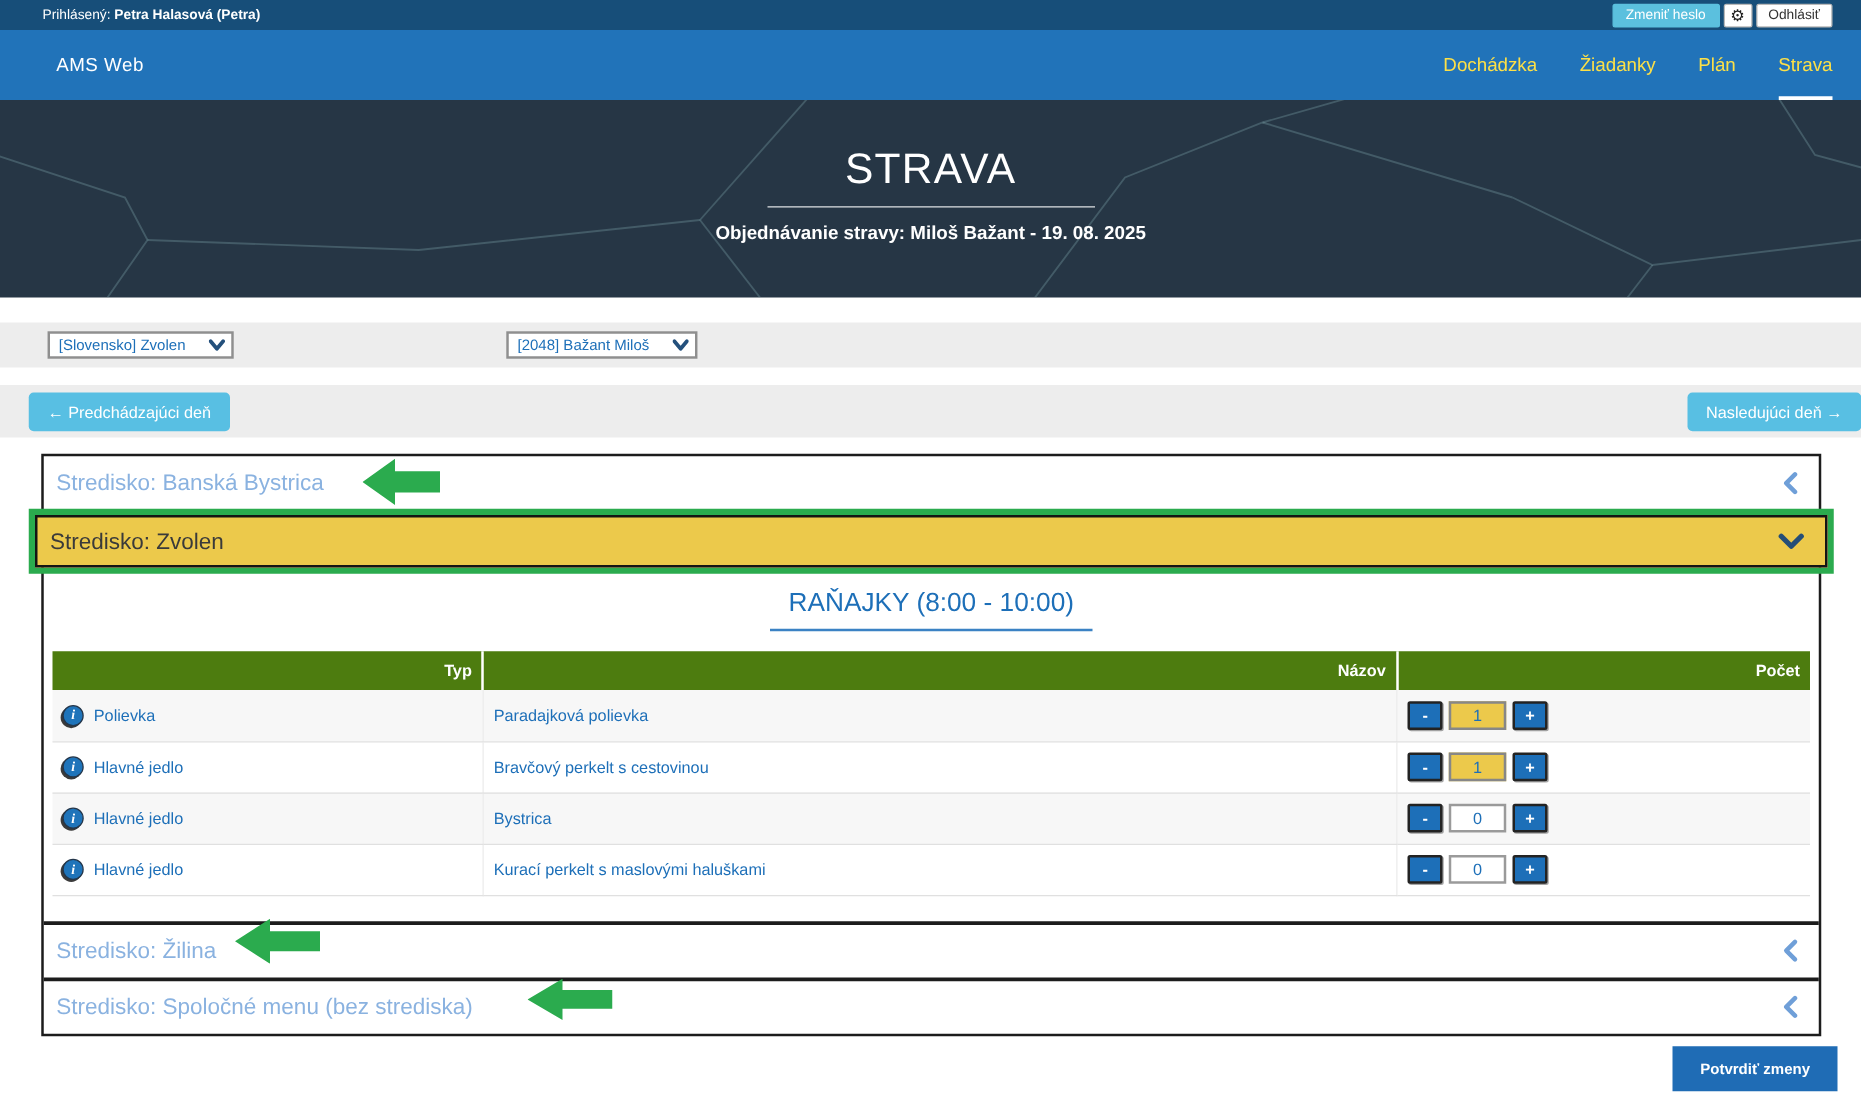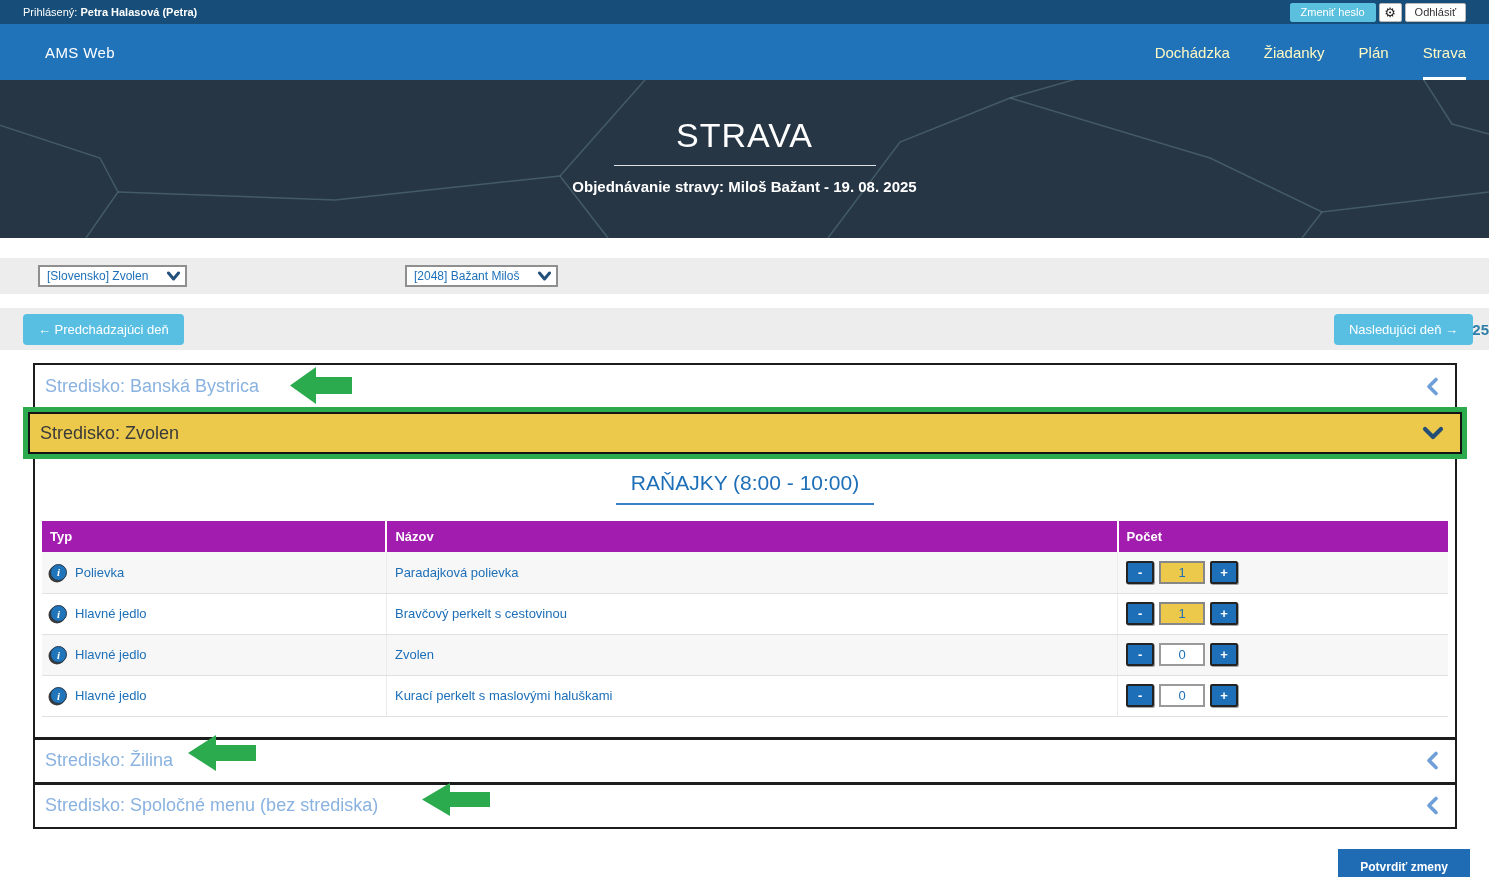--- a/index.html
+++ b/index.html
@@ -3,35 +3,35 @@
 <meta charset="utf-8">
 <style>
   * { margin:0; padding:0; box-sizing:border-box; }
   html,body { width:1489px; height:877px; background:#fff; }
   body { font-family:"Liberation Sans", sans-serif; overflow:hidden; }
   .page { position:relative; width:1489px; height:877px; background:#fff; }
 
   
   .topbar { height:24px; background:#174e79; color:#fff; font-size:11px;
             display:flex; align-items:center; justify-content:space-between;
-            padding:0 23px 0 23px; }
+            padding:0 23px 0 34px; }
   .topbar-left b { font-weight:bold; }
   .topbar-right { display:flex; gap:3px; align-items:center; }
   .tb-btn { font-size:11px; height:19px; border-radius:2px; cursor:pointer;
             font-family:"Liberation Sans",sans-serif; }
   .btn-change-pw { background:#5bc0de; border:1px solid #5bc0de; color:#fff; padding:0 10px; }
   .btn-gear { background:#fff; border:1px solid #b9b9b9; color:#222; width:23px; font-size:13px; line-height:1; }
   .btn-logout { background:#fff; border:1px solid #b9b9b9; color:#333; padding:0 9px; }
 
   
   .nav { height:56px; background:#2173b9; display:flex; align-items:stretch;
          justify-content:space-between; padding:0 23px 0 45px; }
   .brand { color:#fff; font-size:15px; letter-spacing:.4px; display:flex; align-items:center;text-align:right; }
   .nav-items { display:flex; gap:34px; }
-  .nav-item { color:#fef9c3; font-size:15px; display:flex; align-items:center;
+  .nav-item { color:#fde047; font-size:15px; display:flex; align-items:center;
               cursor:pointer; text-decoration:none; border-bottom:3px solid transparent; padding-top:3px; }
   .nav-item.active { border-bottom-color:#fff; }
 
   
   .hero { height:158px; background:#263645; position:relative; overflow:hidden;
           text-align:center; color:#fff; }
   .hero svg.pattern { position:absolute; inset:0; }
   .hero-title { position:relative; padding-top:36px; font-size:34px; font-weight:300; letter-spacing:1px; }
   .hero-rule { position:relative; width:262px; height:1px; background:rgba(255,255,255,.85); margin:10px auto 12px; }
   .hero-subtitle { position:relative; font-size:15px; font-weight:bold; }
@@ -44,40 +44,40 @@
                 justify-content:space-between; padding:0 5px 0 7px; font-size:12px;
                 color:#1d6fb8; cursor:pointer; }
   .select-loc { left:38px; width:149px; }
   .select-person { left:405px; width:153px; }
 
   
   .strip-daynav { height:42px; margin-top:14px; display:flex; align-items:center; justify-content:flex-end; }
   .day-btn { position:absolute; background:#58bfe3; color:#fff; border:none; border-radius:4px;
              font-size:13px; padding:8px 15px; cursor:pointer; font-family:"Liberation Sans",sans-serif; }
   .day-prev { left:23px; }
-  .day-next { right:16px; }
+  .day-next { right:0; }
   .day-label { color:#2d7ea8; font-weight:bold; font-size:15px; }
 
   
-  .panel { margin:13px 32px 12px 33px; border:2px solid #1c1c1c; background:#fff; }
+  .panel { margin:13px 32px 0 33px; border:2px solid #1c1c1c; background:#fff; }
   .section-header { height:42px; display:flex; align-items:center; justify-content:space-between;
                     padding:0 16px 0 10px; font-size:18px; font-weight:300; color:#8ab2e0; cursor:pointer; }
   .section-header.bordered { border-top:3px solid #1c1c1c; height:45px; }
   .green-highlight { border:5px solid #2bab4e; margin:0 -12px; }
   .section-header.zvolen { background:#ecc94b; border:2px solid #141414; color:#3a3a3a; height:42px; }
 
   .section-content { padding-bottom:20px; }
   .meal-title { margin-top:12px; font-size:21px; color:#1d6fb8; text-align:center; }
   .meal-underline { width:258px; border-bottom:2px solid #3b82c4; margin:8px auto 16px; }
 
   table.meal { width:calc(100% - 14px); margin:0 7px; border-collapse:collapse; font-size:13px; table-layout:fixed; }
   table.meal col.c-typ { width:24.5%; }
   table.meal col.c-nazov { width:52%; }
   table.meal col.c-pocet { width:23.5%; }
-  table.meal th { background:#a21caf; color:#fff; text-align:left; font-weight:bold;
+  table.meal th { background:#4d7c0f; color:#fff; text-align:right; font-weight:bold;
                   padding:8px 8px; border-right:2px solid #fff; }
   table.meal th:last-child { border-right:none; }
   table.meal td { padding:8px 8px; color:#1d6fb8; border-bottom:1px solid #e0e0e0;
                   border-right:1px solid #ebebeb; height:41px; }
   table.meal td:last-child { border-right:none; }
   table.meal tr.odd td { background:#f7f7f7; }
 
   .type-cell { display:flex; align-items:center; gap:8px; }
   .info-icon { width:17px; height:17px; border-radius:50%; background:#1f74ba; color:#fff;
                font-family:"Liberation Serif",serif; font-style:italic; font-weight:bold; font-size:11px;
@@ -235,21 +235,21 @@
             </div>
               </td>
           </tr>
           <tr class="odd">
             <td>
                 <div class="type-cell">
                   <span class="info-icon">i</span>
                   <span>Hlavné jedlo</span>
                 </div>
               </td>
-            <td>Zvolen</td>
+            <td>Bystrica</td>
             <td>
                 <div class="stepper">
               <button class="step">-</button>
               <span class="val">0</span>
               <button class="step">+</button>
             </div>
               </td>
           </tr>
           <tr>
             <td>

